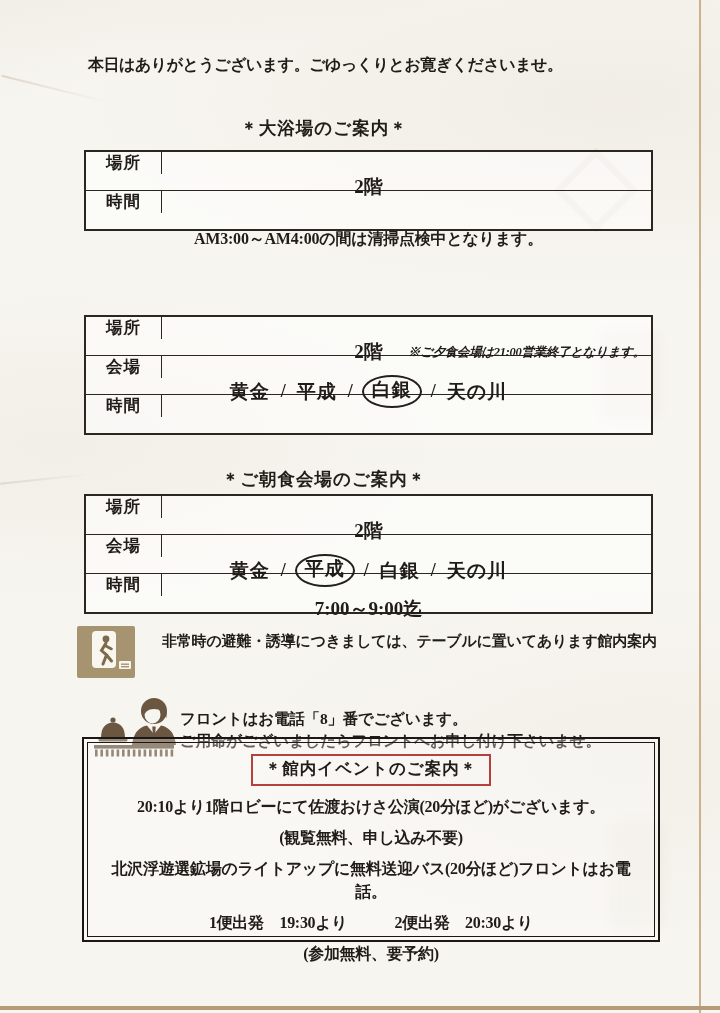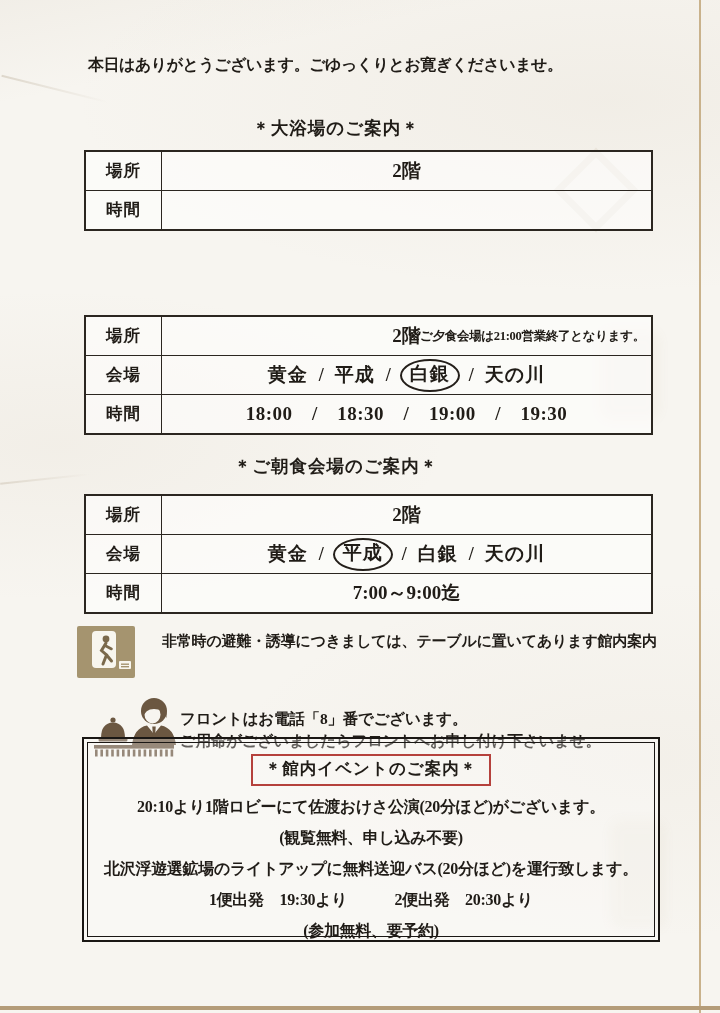--- a/index.html
+++ b/index.html
@@ -25,42 +25,42 @@
   .bleed.blob2{left:610px;top:820px;width:55px;height:110px;background:#a08a60;opacity:.05;border-radius:12px;filter:blur(6px);}
   .scan-edge-right{position:absolute;left:699px;top:0;width:2px;height:1013px;background:#c9b28c;}
   .scan-edge-bottom{position:absolute;left:0;top:1006px;width:720px;height:4px;background:#b49c79;}
 
   .greeting{
     position:absolute;left:88px;top:55px;width:560px;
     font-size:16px;font-weight:bold;letter-spacing:-.5px;white-space:nowrap;
   }
   .section-title{
     position:absolute;left:0;width:648px;text-align:center;
-    font-size:17.5px;font-weight:bold;letter-spacing:1px;padding-left:12px;
+    font-size:17.5px;font-weight:bold;letter-spacing:1px;
   }
   .t-bath{top:116px;}
   .t-dinner{top:283px;}
-  .t-breakfast{top:454px;}
+  .t-breakfast{top:467px;}
 
   .info-table{
     position:absolute;left:84px;width:569px;
     border:2px solid #2b2620;background:rgba(255,255,255,.55);
     box-sizing:border-box;
   }
   .tb-bath{top:150px;}
   .tb-dinner{top:315px;}
   .tb-breakfast{top:494px;}
-  .trow{display:flex;height:38px;border-top:1.5px solid #2b2620;}
+  .trow{display:flex;height:38px;border-top:1.5px solid #2b2620;flex-direction:column;}
   .trow:first-child{border-top:none;}
   .cell{display:flex;align-items:center;justify-content:center;box-sizing:border-box;}
   .label-cell{width:76px;border-right:1.5px solid #2b2620;font-size:16.5px;font-weight:bold;letter-spacing:1px;}
   .value-cell{flex:1;position:relative;font-size:19px;font-weight:bold;}
   .loc-note{
     position:absolute;right:6px;top:50%;transform:translateY(-50%);
-    font-size:12.5px;font-weight:bold;letter-spacing:-.3px;white-space:nowrap;
+    font-size:12.5px;font-weight:bold;letter-spacing:-.3px;white-space:nowrap;font-style:italic;
   }
   .venue-sep{margin:0 11px;font-size:18px;font-weight:bold;}
   .venue{font-size:19px;font-weight:bold;letter-spacing:1px;}
   .circled{
     border:2px solid #241f1a;border-radius:50%;
     padding:0 8px 3px 8px;margin:-3px -2px;
   }
   .times-text{letter-spacing:.5px;}
   .table-note{
     position:absolute;left:84px;width:569px;top:229px;text-align:center;
@@ -106,20 +106,21 @@
   <div class="section-title t-bath">＊大浴場のご案内＊</div>
   <div class="info-table tb-bath">
     <div class="trow">
       <div class="cell label-cell">場所</div>
       <div class="cell value-cell">2階</div>
     </div>
     <div class="trow">
       <div class="cell label-cell">時間</div>
     </div>
   </div>
+  <div class="table-note">AM3:00～AM4:00の間は清掃点検中となります。</div>
 
   <div class="info-table tb-dinner">
     <div class="trow">
       <div class="cell label-cell">場所</div>
       <div class="cell value-cell">
         <span>2階</span>
         <span class="loc-note">※ご夕食会場は21:00営業終了となります。</span>
       </div>
     </div>
     <div class="trow">
@@ -129,21 +130,20 @@
         <span class="venue-sep">/</span>
         <span class="venue">平成</span>
         <span class="venue-sep">/</span>
         <span class="venue circled">白銀</span>
         <span class="venue-sep">/</span>
         <span class="venue">天の川</span>
       </div>
     </div>
     <div class="trow">
       <div class="cell label-cell">時間</div>
-      <div class="cell value-cell times-text">18:00　/　18:30　/　19:00　/　19:30</div>
     </div>
   </div>
 
   <div class="section-title t-breakfast">＊ご朝食会場のご案内＊</div>
   <div class="info-table tb-breakfast">
     <div class="trow">
       <div class="cell label-cell">場所</div>
       <div class="cell value-cell">2階</div>
     </div>
     <div class="trow">
@@ -203,21 +203,21 @@
       <span>ご用命がございましたらフロントへお申し付け下さいませ。</span>
     </div>
   </div>
 
   <div class="event-box">
     <div class="event-box-inner">
       <div class="event-title">＊館内イベントのご案内＊</div>
       <div class="event-lines">
         <p class="event-line">20:10より1階ロビーにて佐渡おけさ公演(20分ほど)がございます。</p>
         <p class="event-line">(観覧無料、申し込み不要)</p>
-        <p class="event-line">北沢浮遊選鉱場のライトアップに無料送迎バス(20分ほど)を運行致します。</p>
+        <p class="event-line">北沢浮遊選鉱場のライトアップに無料送迎バス(20分ほど)フロントはお電話。</p>
         <p class="event-line">1便出発　19:30より　　　2便出発　20:30より</p>
         <p class="event-line">(参加無料、要予約)</p>
       </div>
     </div>
   </div>
 
   <div class="scan-edge-right"></div>
   <div class="scan-edge-bottom"></div>
 
 </div>

